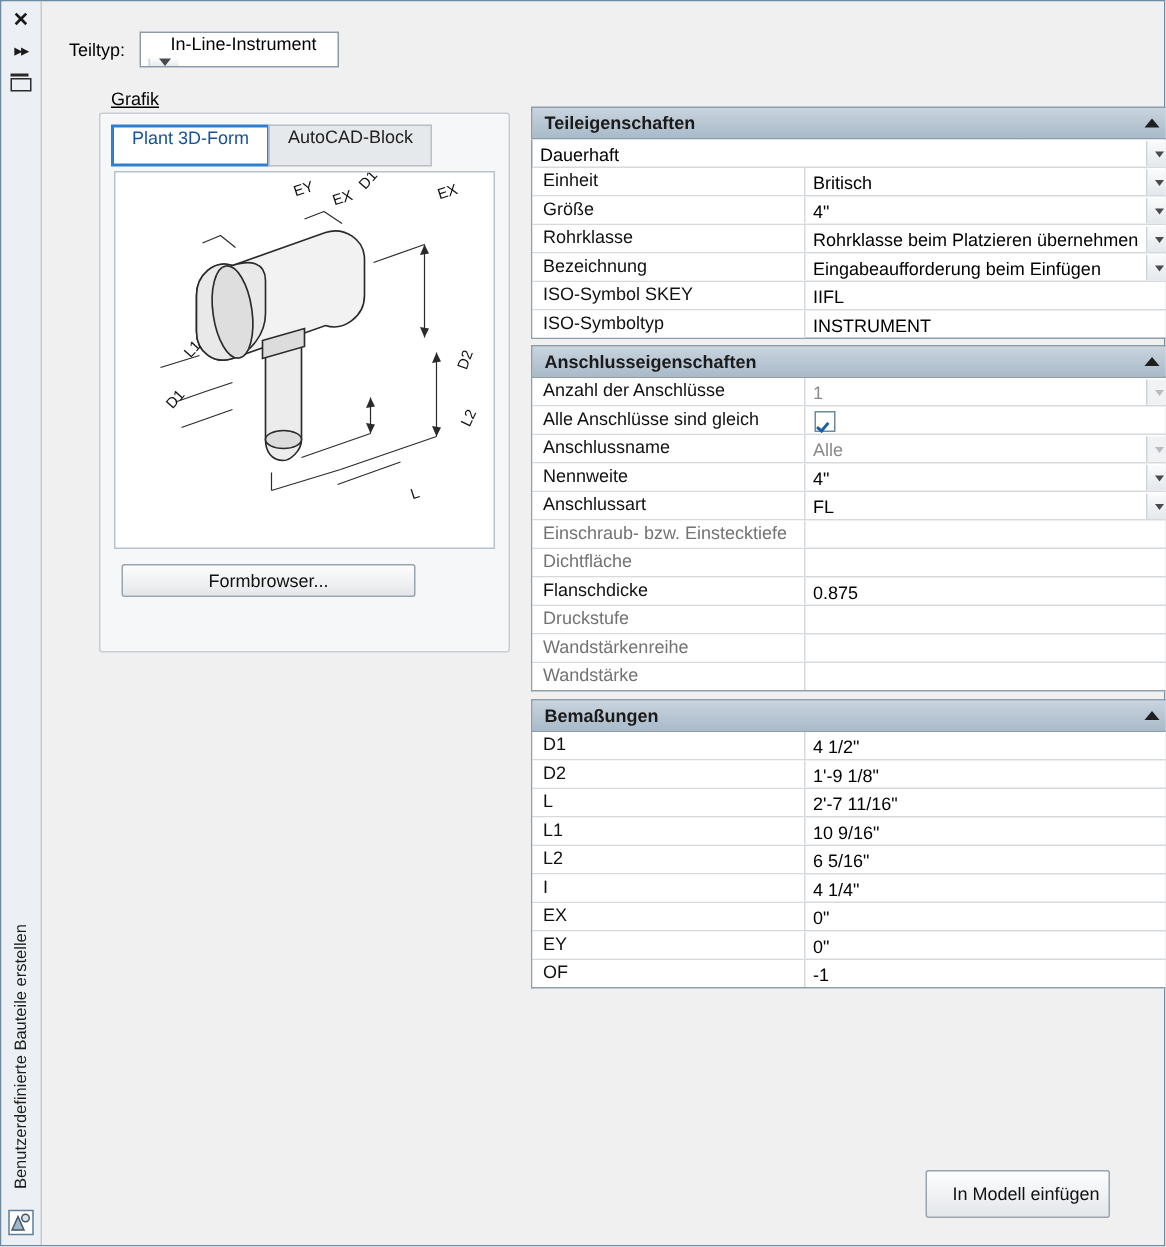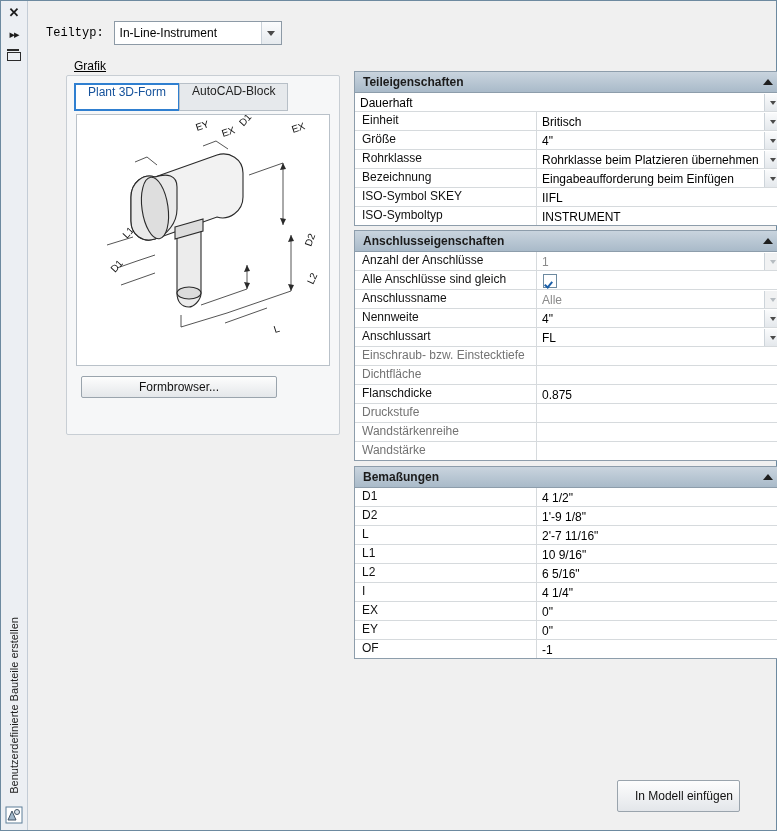--- a/index.html
+++ b/index.html
@@ -102,21 +102,20 @@
   .teiltyp-row {
     position: absolute;
     left: 18px; top: 20px;
     display: flex;
     align-items: center;
   }
   .teiltyp-label {
     font-size: 12px;
     margin-right: 10px;
     color: #000;
-    font-family: Liberation Mono, monospace;
   }
   .combo {
     box-sizing: border-box;
     height: 24px;
     background: #ffffff;
     border: 1px solid #8d9aa6;
     display: flex;
     align-items: center;
     position: relative;
     font-size: 12px;
@@ -130,21 +129,21 @@
     border-left: 1px solid #c9d1d9;
     background: linear-gradient(#fbfcfd,#e6eaee);
     display: flex; align-items: center; justify-content: center;
   }
   .caret-down {
     width: 0; height: 0;
     border-left: 4px solid transparent;
     border-right: 4px solid transparent;
     border-top: 5px solid #4a4a4a;
   }
-  #teiltyp-combo { width: 168px; }
+  #teiltyp-combo { width: 133px; flex-direction: column; }
 
   
   .groupbox {
     position: absolute;
     left: 38px; top: 74px;
     width: 272px; height: 358px;
     border: 1px solid #c8ced4;
     background: #f6f7f8;
     border-radius: 2px;
   }

